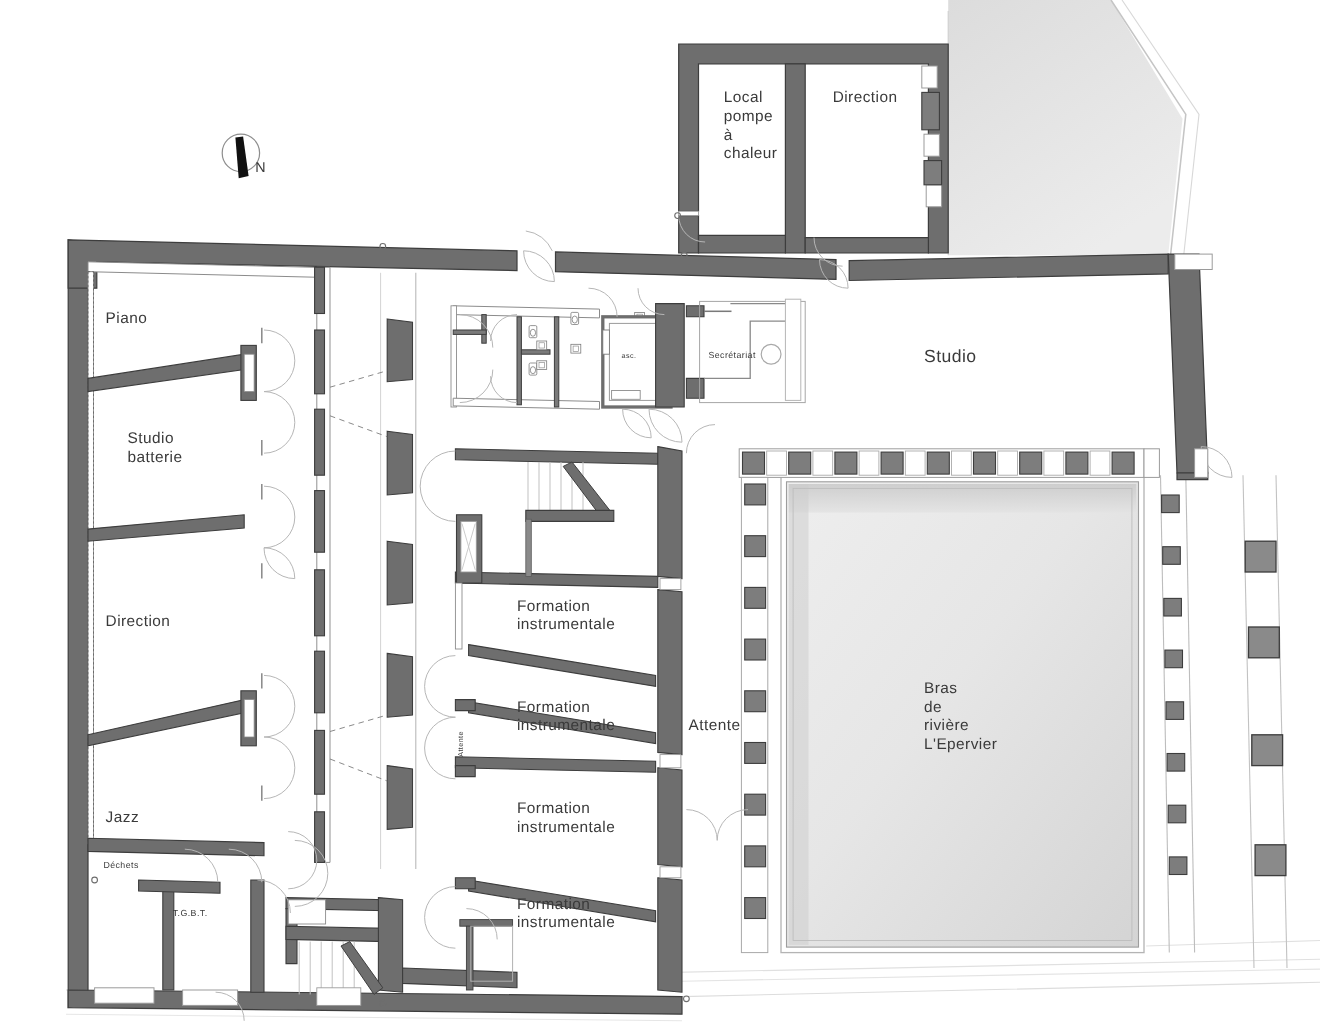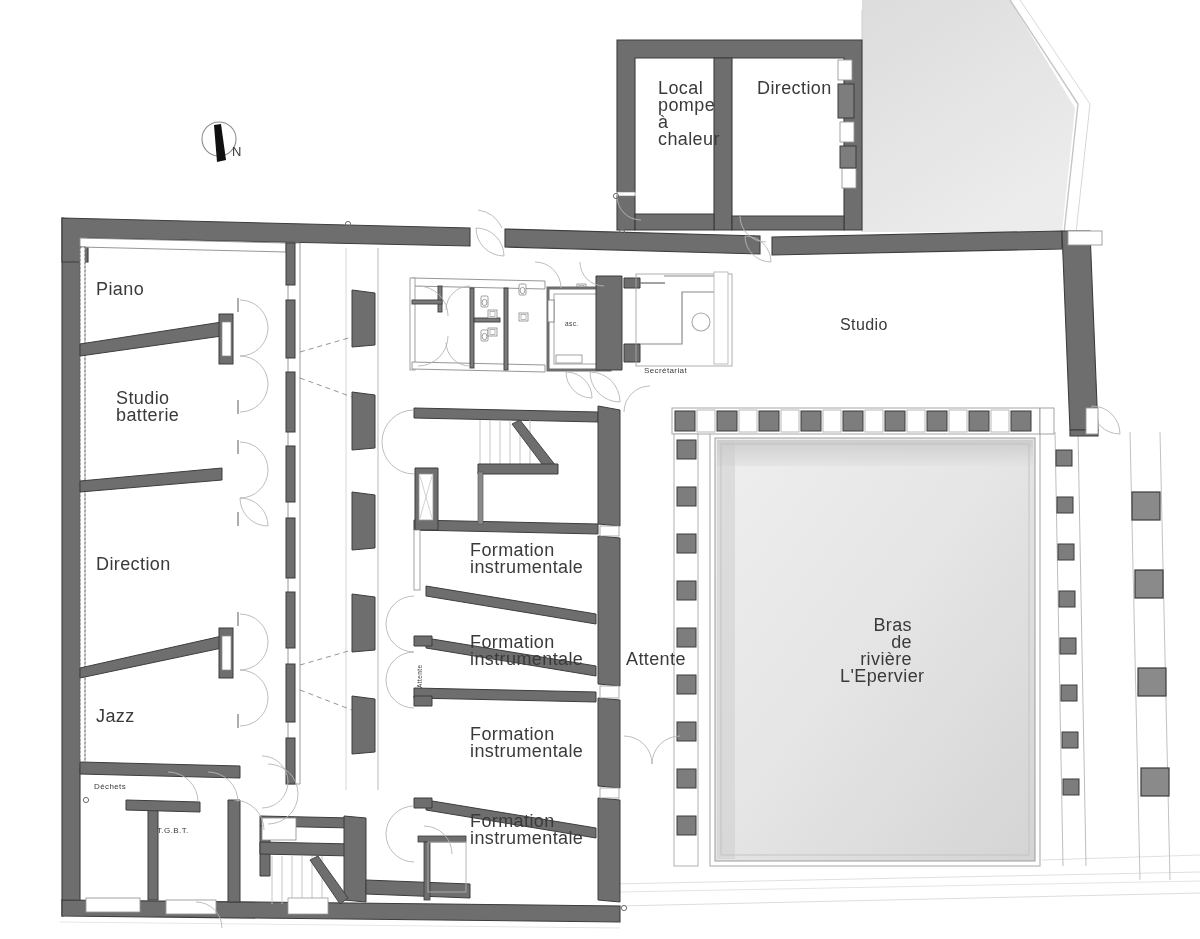--- a/index.html
+++ b/index.html
@@ -2,25 +2,25 @@
 <html><head>
 <meta charset="utf-8">
 <title>Plan</title>
 <style>
   html,body{margin:0;padding:0;background:#ffffff;}
   body{width:1200px;height:939px;overflow:hidden;
        font-family:"Liberation Sans",sans-serif;color:#333;}
   #plan-root{position:relative;width:1200px;height:939px;background:#fff;}
   #plan-svg{position:absolute;left:0;top:0;}
   .lbl{position:absolute;white-space:pre;color:#3a3a3a;letter-spacing:.4px;}
-  .lbl-room{font-size:18px;line-height:17px;}
+  .lbl-room{font-size:14px;line-height:17px;}
   .lbl-big{font-size:16px;line-height:20px;}
   .lbl-sm{font-size:8px;line-height:10px;}
   .lbl-xs{font-size:6.5px;line-height:8px;}
-  .lbl-c{text-align:right;}
+  .lbl-c{text-align:left;}
   .lbl-vert{transform:rotate(-90deg);transform-origin:left bottom;}
   .north-n{position:absolute;font-size:13px;color:#3a3a3a;}
 </style>
 </head>
 <body>
 
 <div id="plan-root">
 
   <svg id="plan-svg" width="1200" height="939" viewBox="0 0 1200 939">
 
@@ -426,36 +426,36 @@
 
   <span class="north-n" style="left:232px;top:144px;">N</span>
 
   <span class="lbl lbl-room" style="left:96px;top:281px;">Piano</span>
 
   <span class="lbl lbl-room" style="left:96px;top:390px;margin-left:20px;">Studio
 batterie</span>
 
   <span class="lbl lbl-room" style="left:96px;top:556px;">Direction</span>
 
-  <span class="lbl lbl-room" style="left:96px;top:708px;">Jazz</span>
+  <span class="lbl lbl-room" style="left:96px;top:734px;">Jazz</span>
 
   <span class="lbl lbl-sm" style="left:94px;top:782px;">Déchets</span>
 
   <span class="lbl lbl-sm" style="left:157px;top:826px;text-align:right;">T.G.B.T.</span>
 
   <span class="lbl lbl-room" style="left:658px;top:80px;">Local
 pompe
 à
 chaleur</span>
 
   <span class="lbl lbl-room" style="left:757px;top:80px;">Direction</span>
 
   <span class="lbl lbl-xs" style="left:565px;top:320px;">asc.</span>
 
-  <span class="lbl lbl-sm" style="left:644px;top:318px;margin-top:48px;">Secrétariat</span>
+  <span class="lbl lbl-sm" style="left:644px;top:318px;">Secrétariat</span>
 
   <span class="lbl lbl-big" style="left:840px;top:315px;">Studio</span>
 
   <span class="lbl lbl-room" style="left:470px;top:542px;">Formation
 instrumentale</span>
 
   <span class="lbl lbl-room" style="left:470px;top:634px;">Formation
 instrumentale</span>
 
   <span class="lbl lbl-room" style="left:470px;top:726px;">Formation

